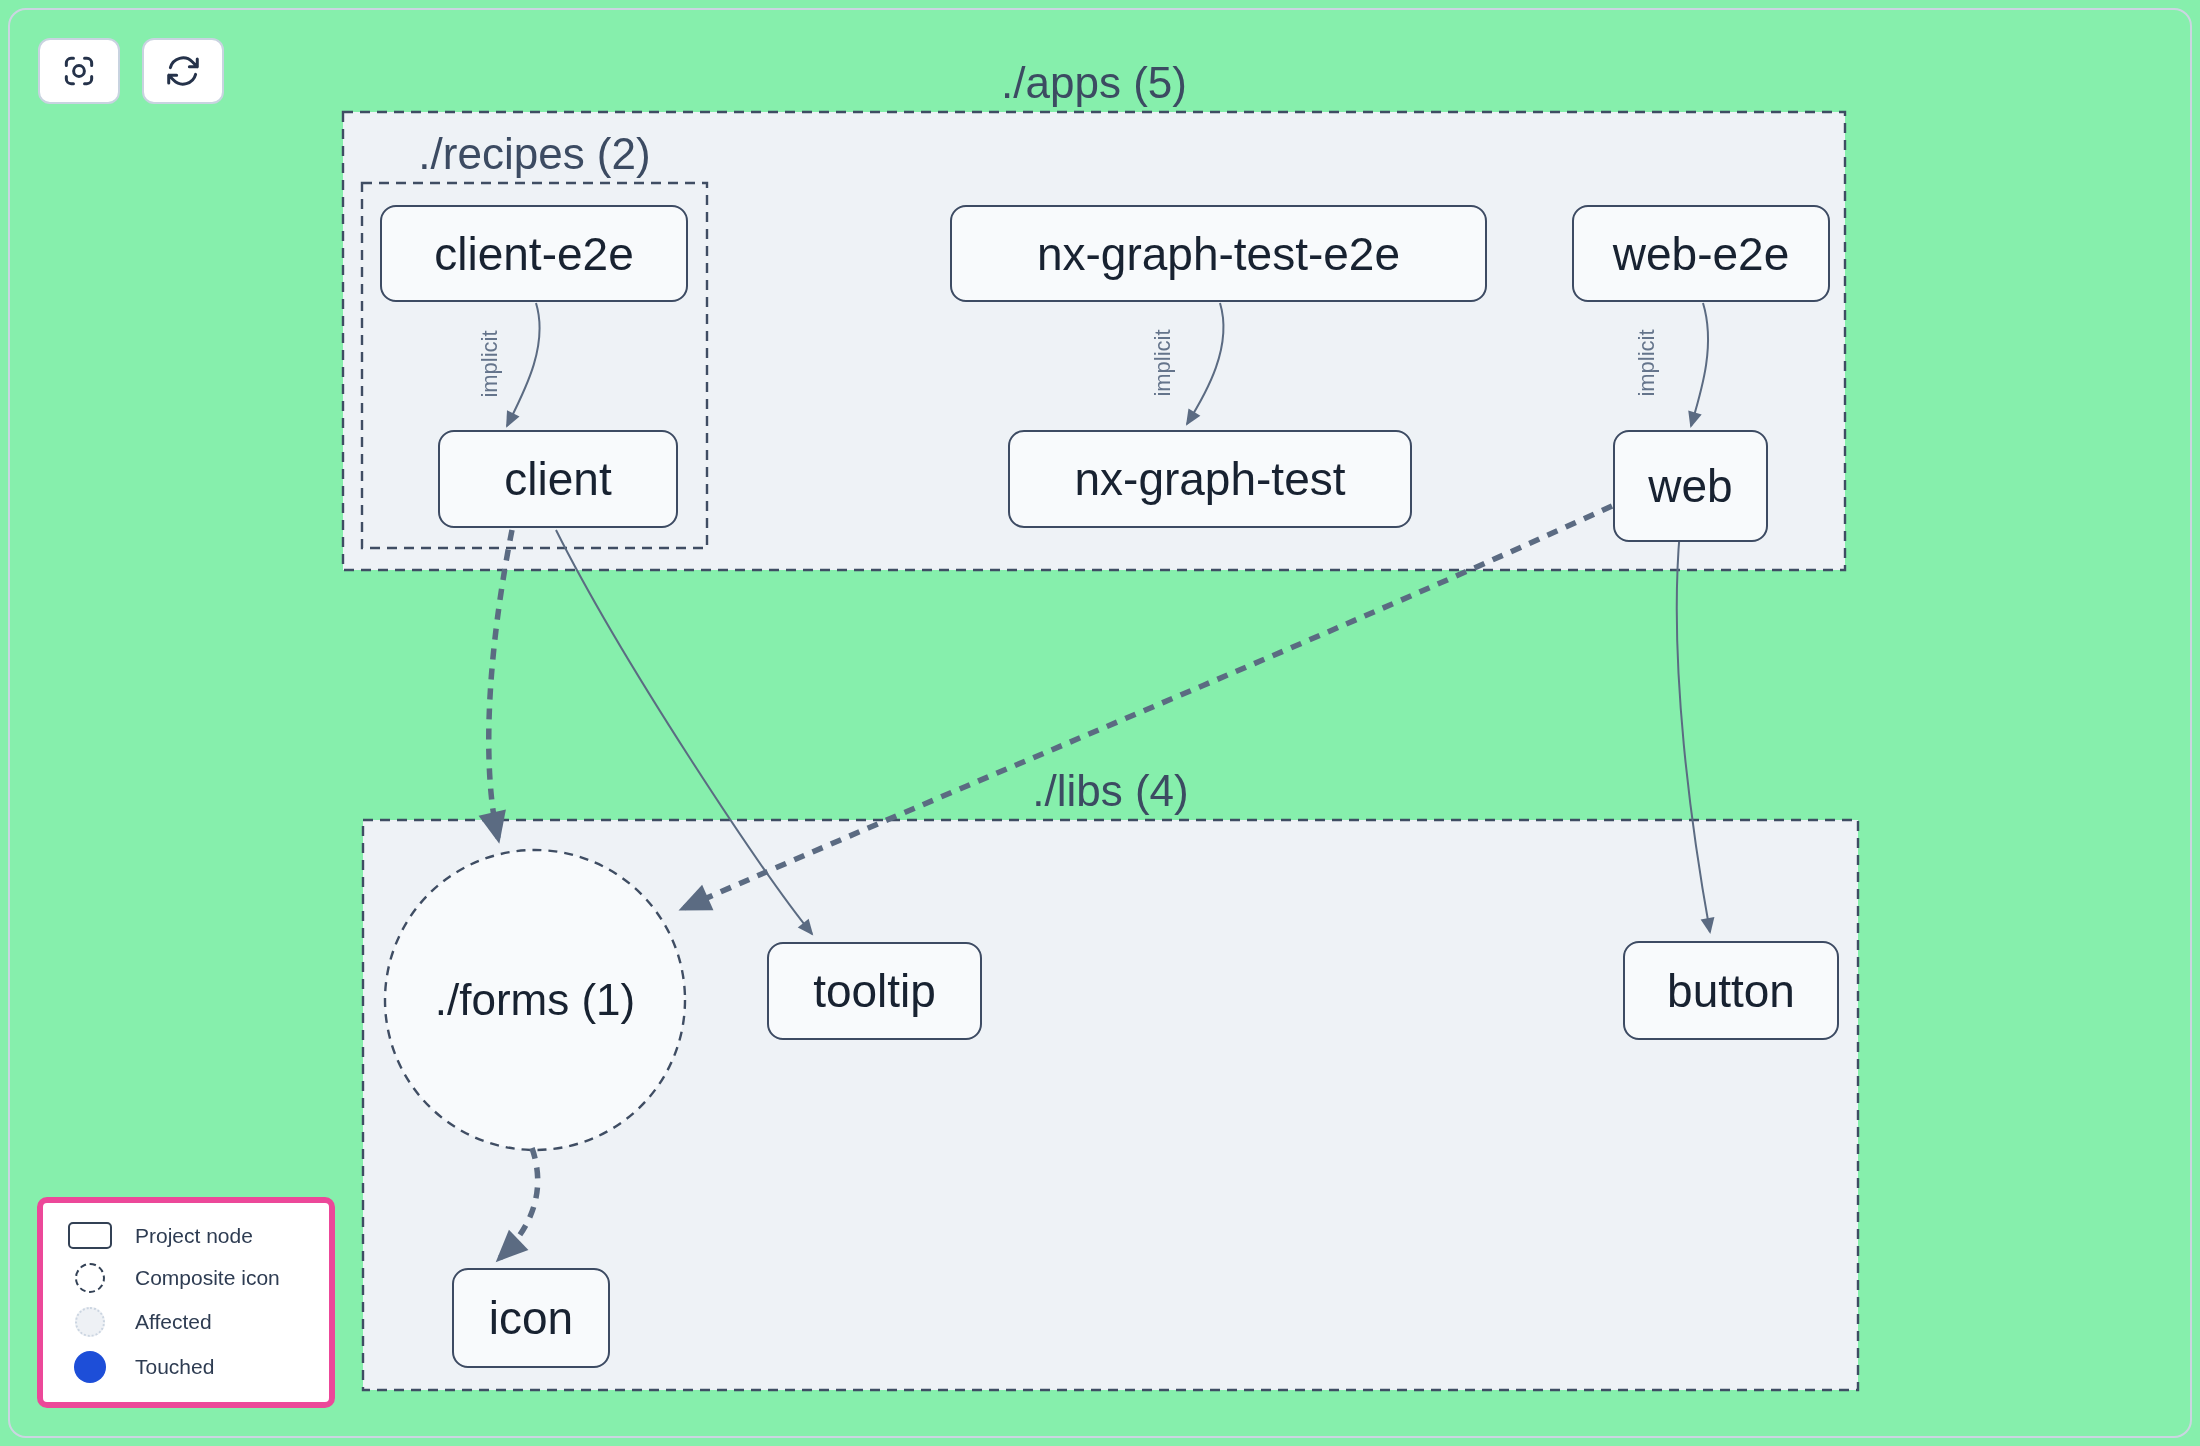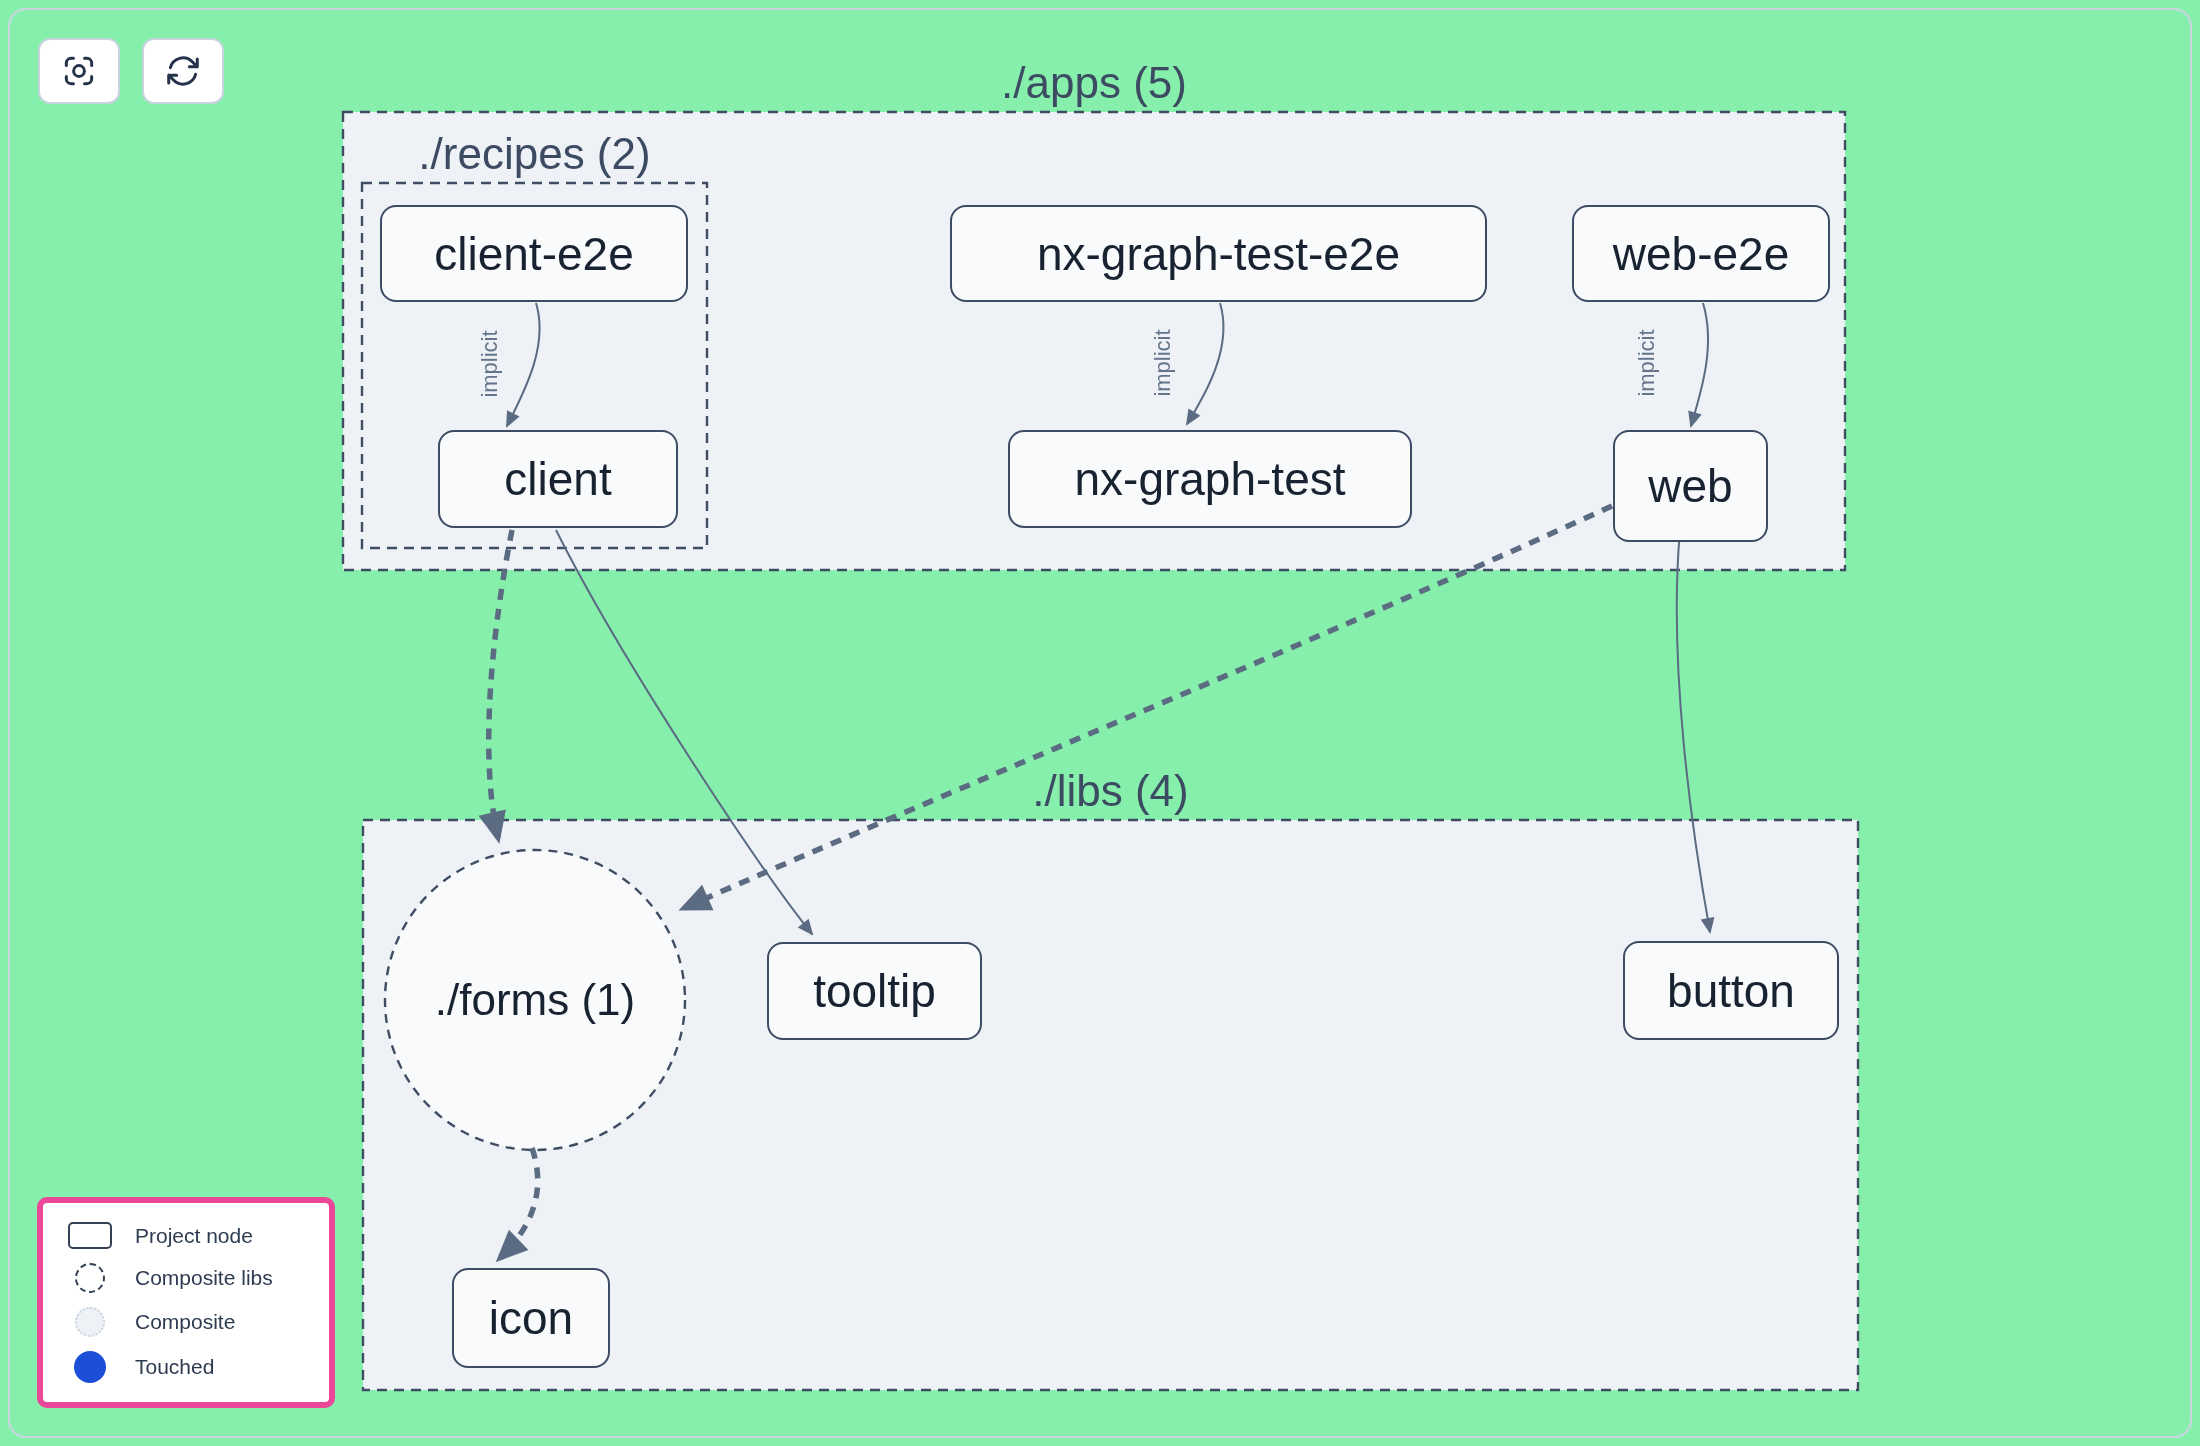--- a/index.html
+++ b/index.html
@@ -119,27 +119,27 @@
     <div class="lrow">
       <span class="swwrap">
           <span class="sw-project"></span>
         </span>
       <span class="ltext">Project node</span>
     </div>
     <div class="lrow">
       <span class="swwrap">
           <span class="sw-composite"></span>
         </span>
-      <span class="ltext">Composite libs</span>
+      <span class="ltext">Composite icon</span>
     </div>
     <div class="lrow">
       <span class="swwrap">
           <span class="sw-affected"></span>
         </span>
-      <span class="ltext">Composite</span>
+      <span class="ltext">Affected</span>
     </div>
     <div class="lrow">
       <span class="swwrap">
           <span class="sw-touched"></span>
         </span>
       <span class="ltext">Touched</span>
     </div>
   </div>
 </div>
 

